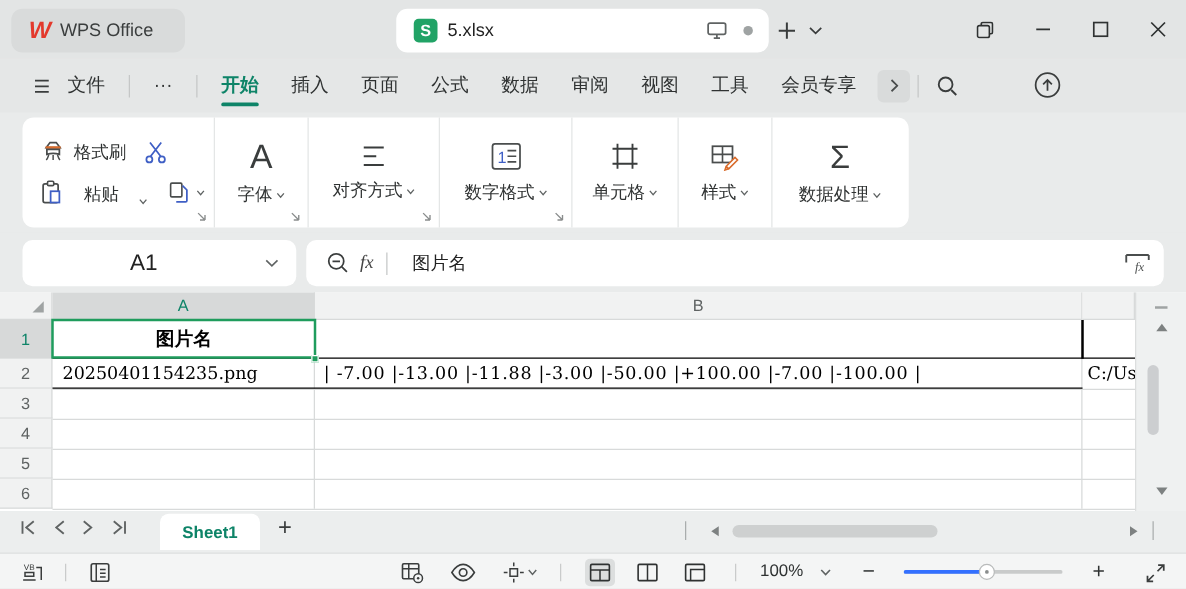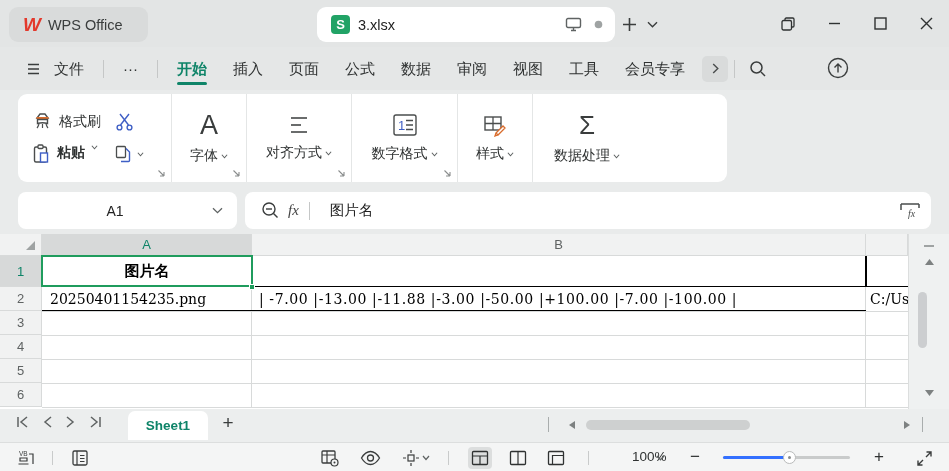--- a/index.html
+++ b/index.html
@@ -40,21 +40,21 @@
   .launcher { position:absolute; right:5px; bottom:4px; }
   .chev { width:7px; height:7px; display:inline-block; }
   .clip-col { display:flex; flex-direction:column; gap:12px; padding-left:14px; width:100%; }
   .clip-row { display:flex; align-items:center; gap:6px; font-size:14px; color:#2f3232; }
   .bigA { font-size:27px; font-weight:400; color:#3a3d3d; line-height:28px; }
   .sigma { font-size:26px; font-weight:300; color:#3a3d3d; line-height:28px; }
 
   
   .fbar { position:absolute; left:0; top:186px; width:949px; height:48px; background:#e9ebeb; }
   .namebox { position:absolute; left:18px; top:6px; width:219px; height:37px; background:#fff; border-radius:8px; display:flex; align-items:center; }
-  .namebox-val { flex:1; text-align:center; font-size:14px; color:#222; }
+  .namebox-val { flex:1; text-align:center; font-size:18px; color:#222; }
   .fedit { position:absolute; left:245px; top:6px; width:686px; height:37px; background:#fff; border-radius:8px; display:flex; align-items:center; padding:0 10px; }
   .fx-it { font-style:italic; font-size:15px; color:#444; font-family:"Liberation Serif", serif; }
   .fcontent { font-size:14.5px; color:#222; margin-left:10px; font-family:"DejaVu Serif", serif; }
 
   
   .grid { position:absolute; left:0; top:234px; width:949px; height:175px; background:#fff; }
   .corner { position:absolute; left:0; top:0; width:42px; height:22px; background:#f1f2f2; border-right:1px solid #d8dada; border-bottom:1px solid #d8dada; }
   .corner::after { content:""; position:absolute; right:6px; bottom:5px; border-left:9px solid transparent; border-bottom:9px solid #9fa3a3; }
   .colh { position:absolute; top:0; height:22px; background:#f1f2f2; border-right:1px solid #d8dada; border-bottom:1px solid #d8dada; font-size:13px; color:#5f6363; display:flex; align-items:center; justify-content:center; }
   .colh.sel { background:#d7d9d9; color:#0e8468; }
@@ -76,42 +76,42 @@
   .sheettab { position:absolute; left:128px; top:2px; width:80px; height:29px; background:#fff; border-radius:7px 7px 0 0; display:flex; align-items:center; justify-content:center; font-size:13.5px; font-weight:bold; color:#0e8468; }
   .addsheet { position:absolute; left:216px; top:3px; font-size:19px; color:#3a3d3d; width:24px; text-align:center; }
   .hthumb { position:absolute; left:586px; top:11px; width:164px; height:10px; border-radius:5px; background:#ced0d0; }
   .htick { position:absolute; top:8px; width:1px; height:15px; background:#a9adad; }
 
   
   .statusbar { position:absolute; left:0; top:442px; width:949px; height:29px; background:#f4f5f5; border-top:1px solid #dcdede; }
   .sb-ic { position:absolute; top:4px; width:24px; height:22px; display:flex; align-items:center; justify-content:center; border-radius:4px; }
   .sb-ic.on { background:#dcdede; }
   .sb-div { position:absolute; top:8px; width:1px; height:14px; background:#c9cbcb; }
-  .zoomtxt { position:absolute; left:608px; top:6px; font-size:13.5px; color:#2f3232;margin-left:24px; }
+  .zoomtxt { position:absolute; left:608px; top:6px; font-size:13.5px; color:#2f3232; }
   .ztrack { position:absolute; left:723px; top:13px; width:127px; height:3px; border-radius:2px; background:#c9cbcb; }
   .zfill { position:absolute; left:0; top:0; width:66px; height:3px; border-radius:2px; background:#3370ff; }
   .zthumb { position:absolute; left:783px; top:8px; width:13px; height:13px; border-radius:50%; background:#fff; border:1px solid #b9bbbb; }
   .zthumb::after { content:""; position:absolute; left:4px; top:4px; width:3px; height:3px; border-radius:50%; background:#8a8d8d; }
   .zminus { position:absolute; left:690px; top:4px; font-size:17px; color:#2f3232; }
   .zplus  { position:absolute; left:874px; top:4px; font-size:17px; color:#2f3232; }
   svg { display:block; }
 </style>
 </head>
 <body>
 
 <div class="app">
 
   <div class="titlebar">
     <div class="tab gray" style="left:9px; width:139px;">
       <span class="wps-w">W</span>
       <span>WPS Office</span>
     </div>
     <div class="tab active" style="left:317px; width:298px;">
       <span class="sheet-ic">S</span>
-      <span>3.xlsx</span>
+      <span>5.xlsx</span>
       <span class="tab-tools">
         <svg width="17" height="15" viewBox="0 0 17 15">
             <rect x="1.5" y="1.5" width="14" height="9" rx="1.5" fill="none" stroke="#5f6363" stroke-width="1.4"></rect>
             <path d="M6 13.5 h5 M8.5 10.5 v3" stroke="#5f6363" stroke-width="1.4" fill="none"></path>
           </svg>
         <svg width="9" height="9" viewBox="0 0 9 9">
             <circle cx="4.5" cy="4.5" r="3.8" fill="#9fa3a3"></circle>
           </svg>
       </span>
     </div>
@@ -204,21 +204,21 @@
             </span>
             <span style="margin-left:8px;">
               <svg width="19" height="20" viewBox="0 0 19 20">
                   <path d="M5 2 L13.5 13 M14 2 L5.5 13" stroke="#3f5fc5" stroke-width="1.4" fill="none"></path>
                   <circle cx="4.5" cy="15.5" r="2.4" fill="none" stroke="#3f5fc5" stroke-width="1.4"></circle>
                   <circle cx="14.5" cy="15.5" r="2.4" fill="none" stroke="#3f5fc5" stroke-width="1.4"></circle>
                 </svg>
             </span>
           </div>
           <div class="clip-row">
-            <span style="display:flex;align-items:flex-start;gap:6px;font-weight:bold;">
+            <span style="display:flex;align-items:flex-end;gap:16px;">
               <svg width="19" height="21" viewBox="0 0 19 21">
                   <rect x="2.5" y="3" width="12" height="15" rx="1.5" fill="none" stroke="#4a4d4d" stroke-width="1.4"></rect>
                   <rect x="6" y="1" width="5" height="3.5" rx="1" fill="#fff" stroke="#4a4d4d" stroke-width="1.3"></rect>
                   <rect x="8.5" y="9" width="7" height="9" fill="#fff" stroke="#3f5fc5" stroke-width="1.4"></rect>
                 </svg>
               <span>粘贴</span>
               <svg class="chev" viewBox="0 0 8 6">
                   <path d="M1 1 L4 4.5 L7 1" fill="none" stroke="#5f6363" stroke-width="1.2"></path>
                 </svg>
             </span>
@@ -284,20 +284,31 @@
               <path d="M1 1 L4 4.5 L7 1" fill="none" stroke="#5f6363" stroke-width="1.2"></path>
             </svg>
           </span>
         <span class="launcher">
             <svg width="9" height="9" viewBox="0 0 9 9">
               <path d="M1.5 1.5 L7 7 M7 7 v-4 M7 7 h-4" fill="none" stroke="#8a8d8d" stroke-width="1.1"></path>
             </svg>
           </span>
       </div>
 
+      <div class="rgroup" style="width:85px;">
+        <svg width="26" height="24" viewBox="0 0 26 24">
+            <path d="M7 2 v20 M19 2 v20 M3 6 h20 M3 18 h20" stroke="#3a3d3d" stroke-width="1.5" fill="none"></path>
+          </svg>
+        <span class="rlabel">
+            <span>单元格</span>
+            <svg class="chev" viewBox="0 0 8 6">
+              <path d="M1 1 L4 4.5 L7 1" fill="none" stroke="#5f6363" stroke-width="1.2"></path>
+            </svg>
+          </span>
+      </div>
 
       <div class="rgroup" style="width:75px;">
         <svg width="26" height="24" viewBox="0 0 26 24">
             <rect x="3" y="4" width="16" height="13" fill="none" stroke="#4a4d4d" stroke-width="1.4"></rect>
             <path d="M3 10.5 h16 M11 4 v13" stroke="#4a4d4d" stroke-width="1.3"></path>
             <path d="M14 20 L21 13 L23 15 L16 22 z M14 20 l-1 3 l3-1" fill="#fff" stroke="#d96c2c" stroke-width="1.3"></path>
           </svg>
         <span class="rlabel">
             <span>样式</span>
             <svg class="chev" viewBox="0 0 8 6">

